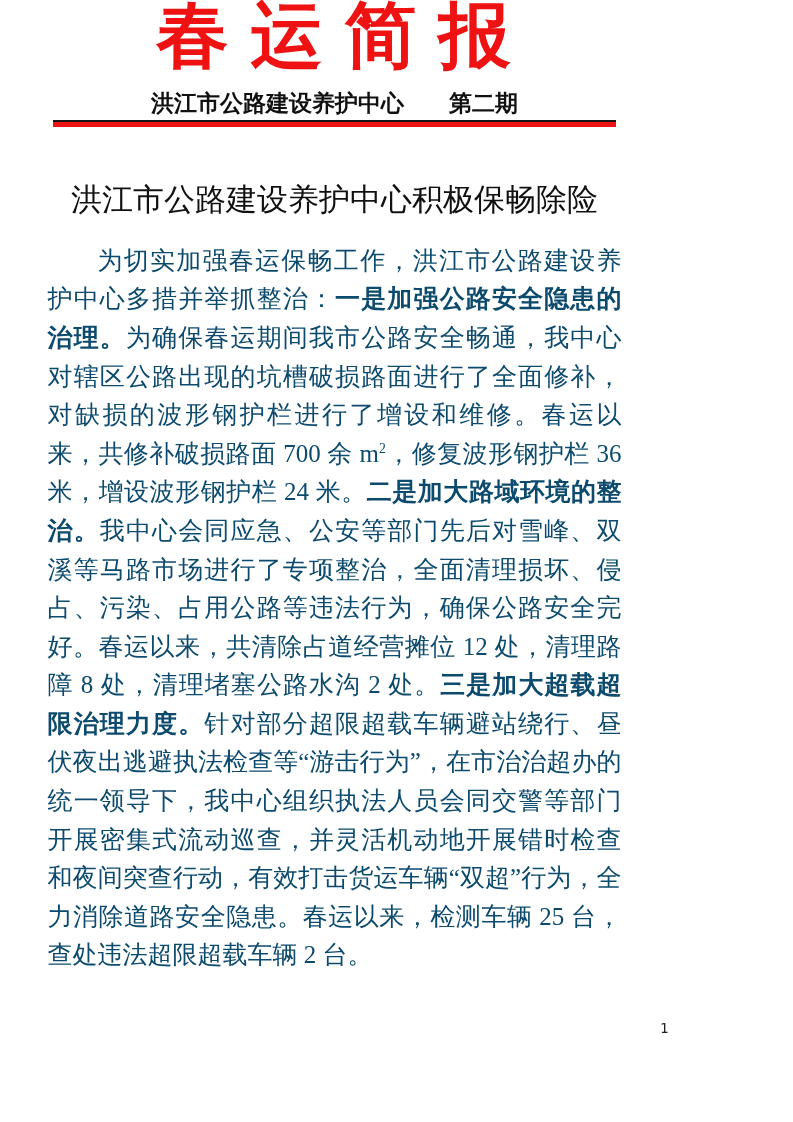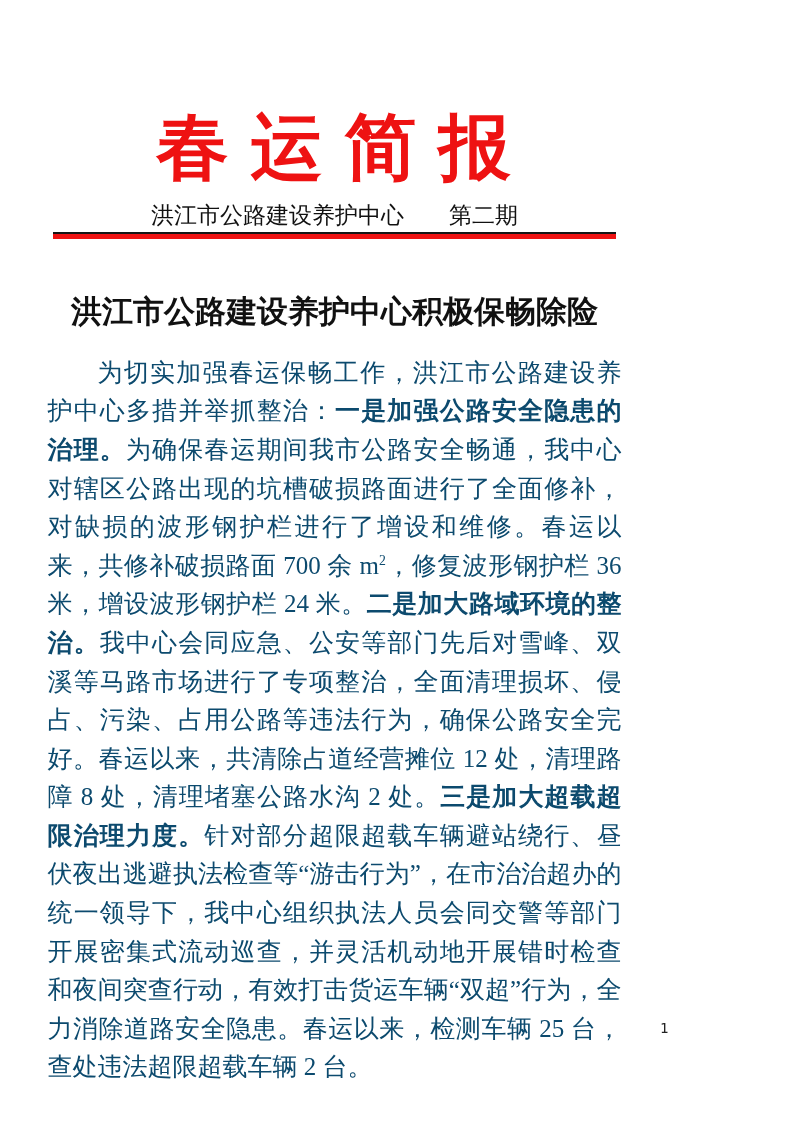--- a/index.html
+++ b/index.html
@@ -9,57 +9,56 @@
   }
   .page {
     position: relative;
     width: 669px;
     height: 1122px;
     background: #ffffff;
     overflow: hidden;
     font-family: "Liberation Serif", "DejaVu Serif", serif;
     color: #1a1a1a;
     box-sizing: border-box;
-    padding-top: 112px;
   }
   .masthead {
     text-align: center;
   }
   .masthead-title {
     color: var(--accent, #ee1212);
     font-size: 72px;
     line-height: 1;
     font-weight: bold;
     letter-spacing: 2px;
     white-space: nowrap;
   }
   .masthead-sub {
     margin-top: 20px;
     display: flex;
     justify-content: center;
     align-items: baseline;
     gap: 45px;
     font-size: 23px;
     line-height: 1;
-    font-weight: normal;
+    font-weight: bold;
     color: #111111;
   }
   .rule {
     width: 563px;
     margin: 5px auto 0 auto;
     height: 5px;
     background: var(--accent, #ee1212);
     border-top: 2px solid #151515;
   }
   .article-title {
     margin: 54px auto 0 auto;
     text-align: center;
     font-size: 31px;
     line-height: 1.25;
-    font-weight: bold;
+    font-weight: normal;
     color: #111111;
     white-space: nowrap;
   }
   .article-body {
     width: 574px;
     margin: 22px auto 0 auto;
     font-size: 25px;
     line-height: 38.6px;
     text-align: justify;
     text-indent: 2em;

